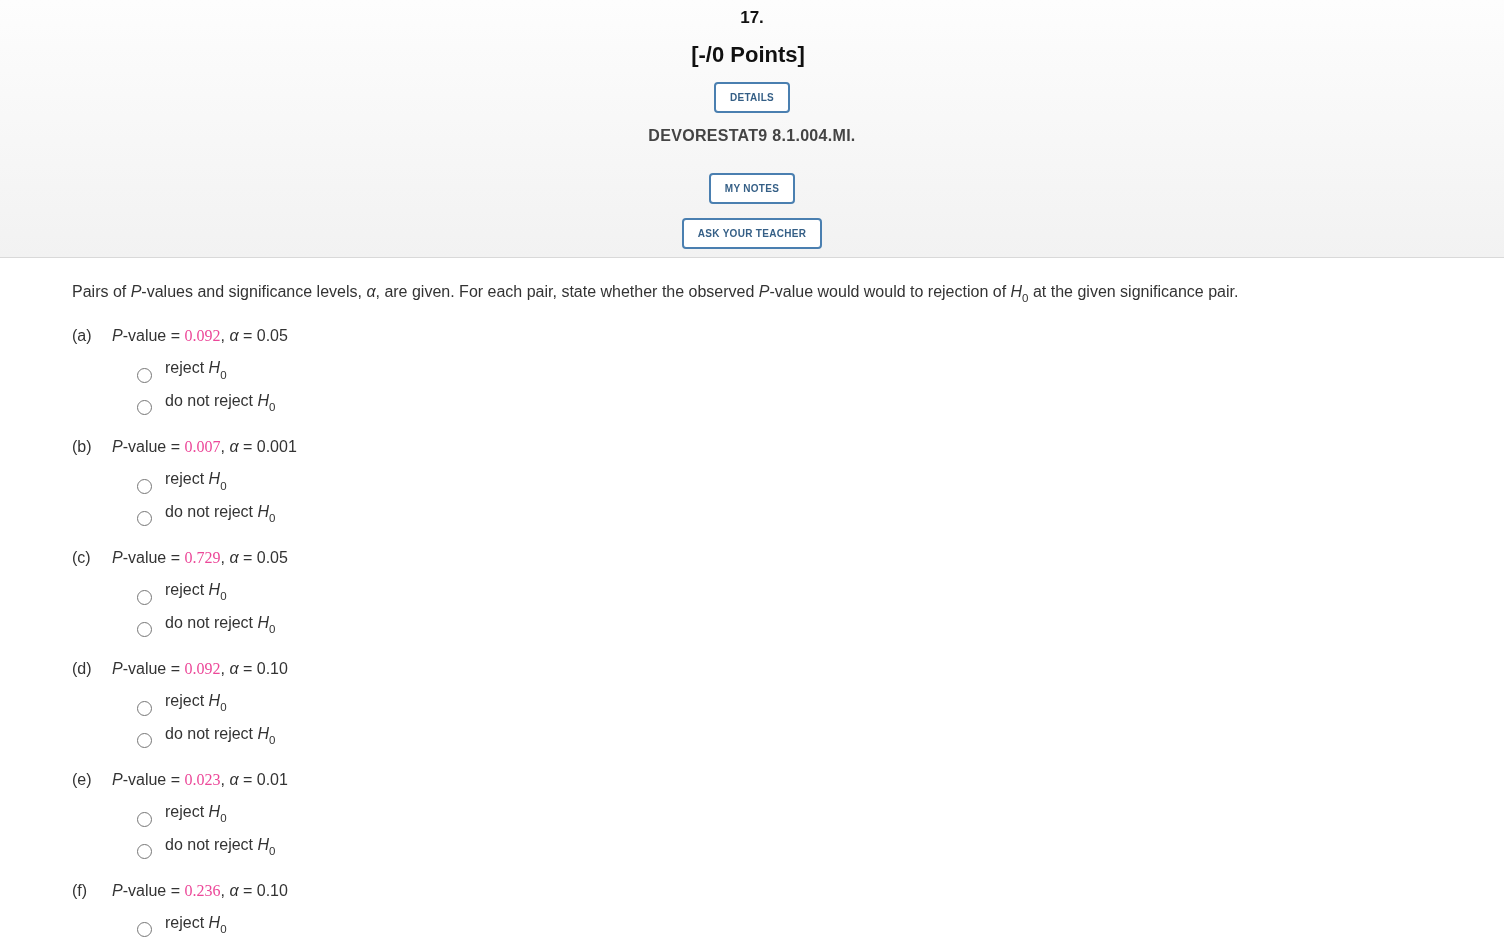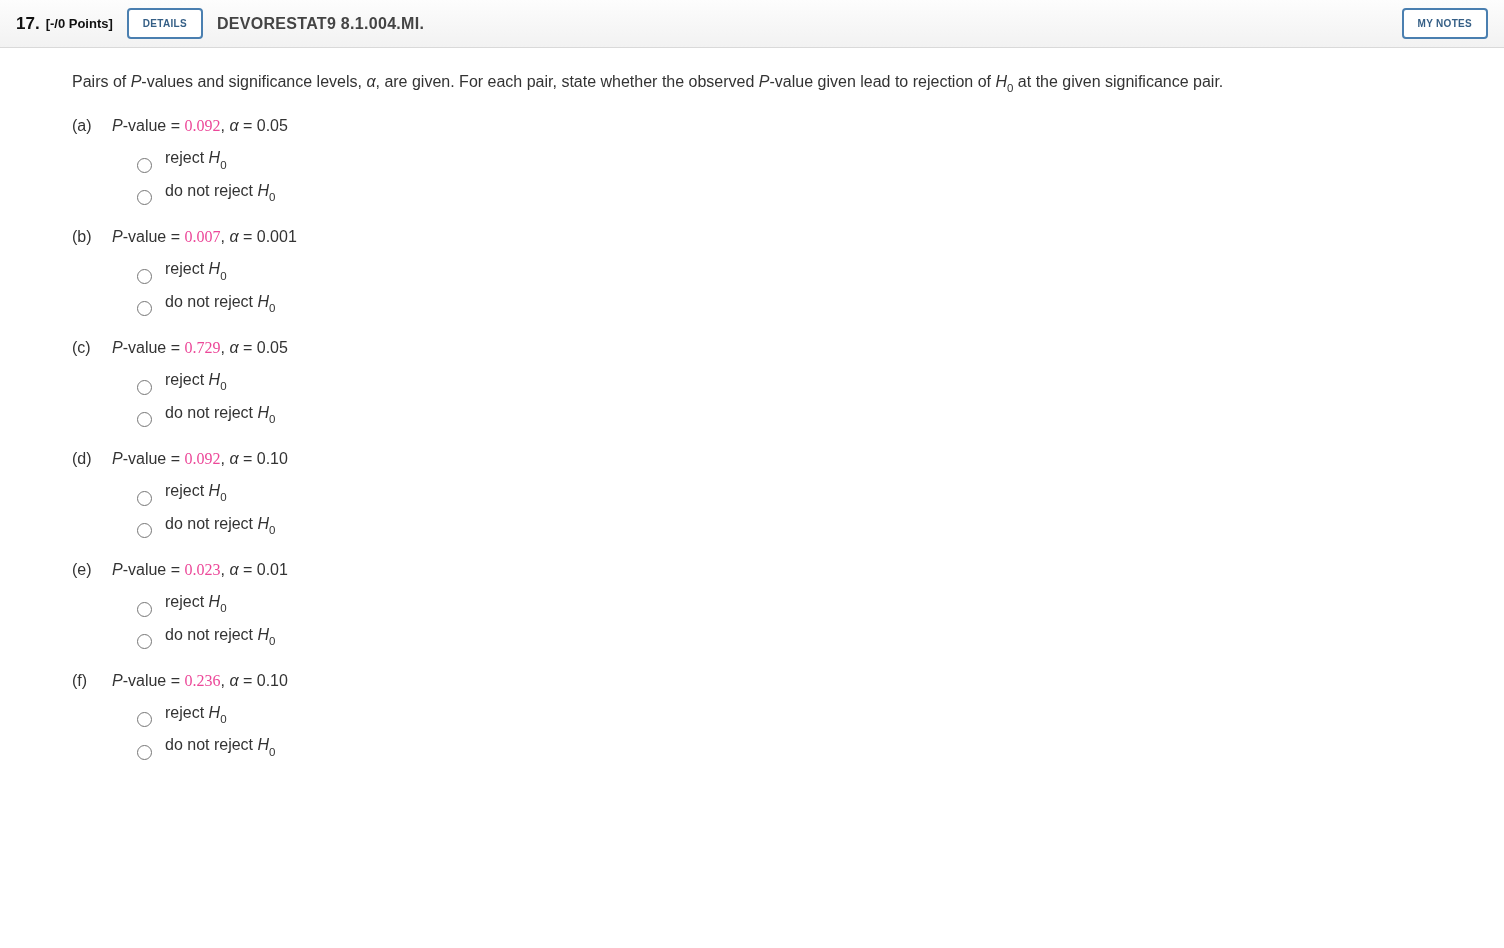--- a/index.html
+++ b/index.html
@@ -11,30 +11,31 @@
     background: #fff;
   }
   .header {
     width: 100%;
     background: linear-gradient(#fdfdfd, #f2f2f2);
     border-bottom: 1px solid #d9d9d9;
     padding: 8px 16px;
     display: flex;
     align-items: center;
     gap: 14px;
+    flex-direction: column;
   }
   .qnum {
     font-weight: bold;
     color: #111;
     font-size: 17px;
   }
   .points {
     font-weight: bold;
     color: #111;
-    font-size: 13px;
+    font-size: 22px;
     margin-left: -8px;
   }
   .header-btn {
     border: 2px solid #4a7fb0;
     border-radius: 4px;
     color: #355f86;
     font-weight: bold;
     font-size: 10px;
     padding: 8px 14px;
     background: #fff;
@@ -118,26 +119,27 @@
 </head>
 <body>
 
 <div class="header">
   <span class="qnum">17.</span>
   <span class="points">[-/0 Points]</span>
   <button class="header-btn">DETAILS</button>
   <span class="source">DEVORESTAT9 8.1.004.MI.</span>
   <span class="spacer"></span>
   <button class="header-btn">MY NOTES</button>
+  <button class="header-btn">ASK YOUR TEACHER</button>
 </div>
 
 <div class="content">
 
   <div class="prompt">
-    <span>Pairs of </span><span class="ital">P</span><span>-values and significance levels, </span><span class="ital">α</span><span>, are given. For each pair, state whether the observed </span><span class="ital">P</span><span>-value given lead to rejection of </span><span class="ital">H</span><span class="sub0">0</span><span> at the given significance pair.</span>
+    <span>Pairs of </span><span class="ital">P</span><span>-values and significance levels, </span><span class="ital">α</span><span>, are given. For each pair, state whether the observed </span><span class="ital">P</span><span>-value would would to rejection of </span><span class="ital">H</span><span class="sub0">0</span><span> at the given significance pair.</span>
   </div>
 
   <div class="part">
     <div class="part-row">
       <span class="part-label">(a)</span>
       <span class="pval-eq">
         <span class="ital">P</span><span>-value = </span><span class="orange">0.092</span><span>, </span><span class="ital">α</span><span> = </span><span>0.05</span>
       </span>
     </div>
     <div class="options">

